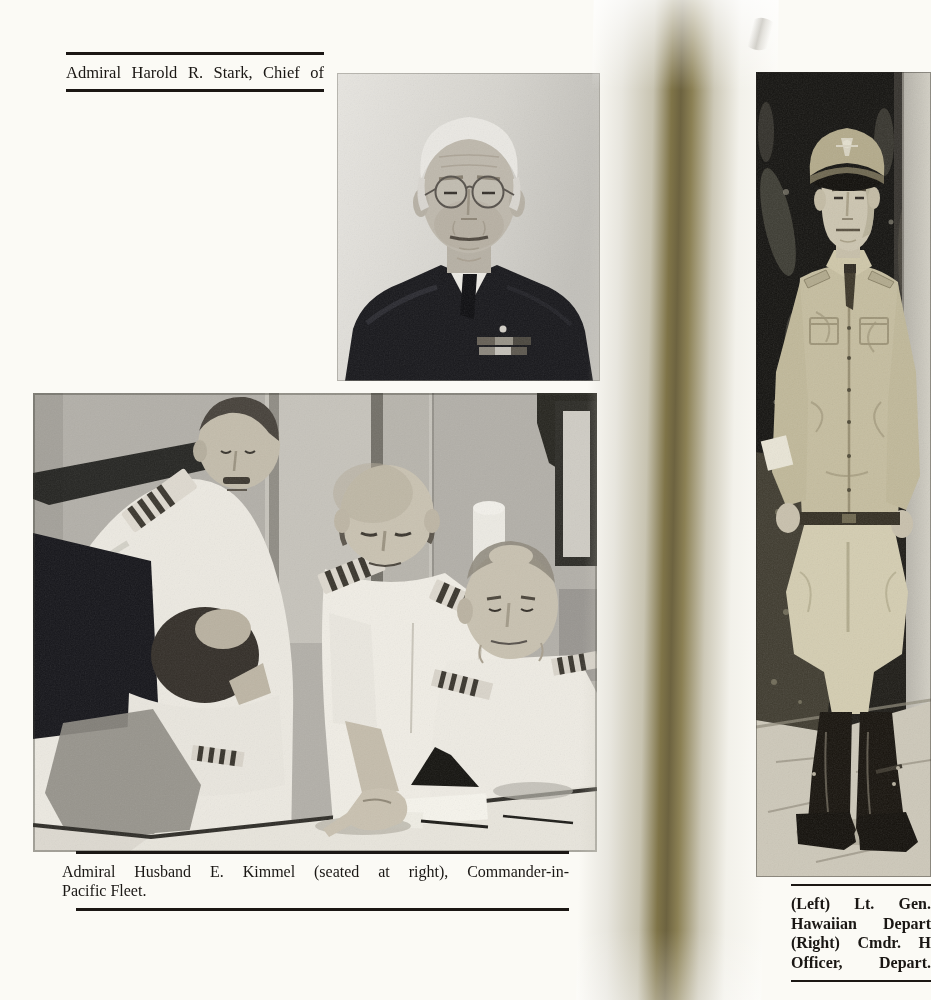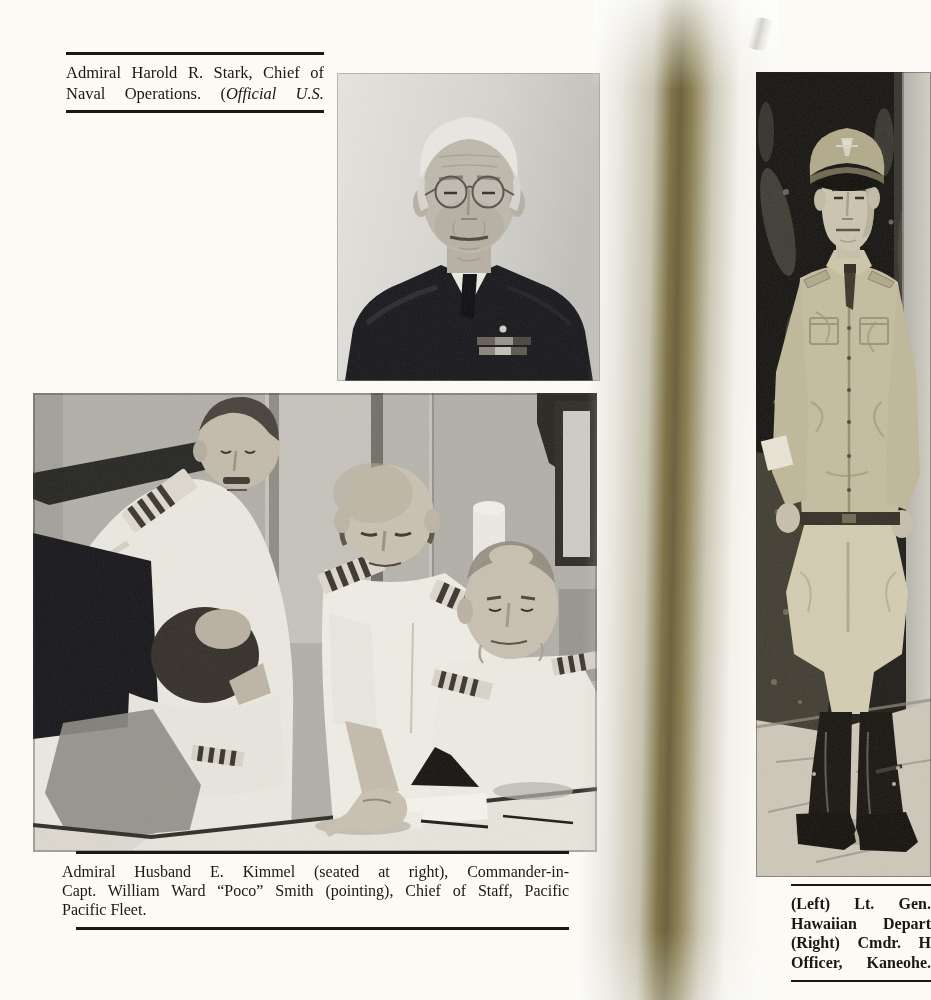--- a/index.html
+++ b/index.html
@@ -49,21 +49,20 @@
 </style>
 </head>
 <body>
 
 <div class="abs" style="left:0;top:0;width:620px;height:1000px;">
 
   <div class="caption stark-cap" style="left:66px;top:52px;width:258px;">
     <div class="rule"></div>
     <div class="pad">
       <p class="cap-line">Admiral Harold R. Stark, Chief of</p>
-      <p class="cap-line"><span>Naval Operations. (</span><i>Official U.S.</i></p>
     </div>
     <div class="rule"></div>
   </div>
 
   <div class="photo" style="left:337px;top:73px;width:263px;height:308px;">
     <svg viewBox="0 0 263 308" xmlns="http://www.w3.org/2000/svg">
       <defs>
         <linearGradient id="bgA" x1="0" y1="0" x2="1" y2="0.25">
           <stop offset="0" stop-color="#e7e5e0"></stop>
             <stop offset="0.6" stop-color="#d6d4ce"></stop>
@@ -266,21 +265,20 @@
 
       <rect width="564" height="459" filter="url(#gB)" opacity="0.12"></rect>
       <rect x="1" y="1" width="562" height="457" fill="none" stroke="#3a3832" stroke-width="2" opacity=".35"></rect>
     </svg>
   </div>
 
   <div class="caption kimmel-cap" style="left:62px;top:851px;width:507px;font-family:Liberation Serif, serif;">
     <div class="rule"></div>
     <div class="pad">
       <p class="cap-line">Admiral Husband E. Kimmel (seated at right), Commander-in-</p>
-      <p class="cap-line">Capt. William Ward “Poco” Smith (pointing), Chief of Staff, Pacific</p>
       <p class="cap-line lastline">Pacific Fleet.</p>
     </div>
     <div class="rule"></div>
   </div>
 </div>
 
 <div class="gutter"></div>
 <div class="scratch"></div>
 
 <div class="abs" style="left:700px;top:0;width:231px;height:1000px;font-weight:bold;">
@@ -397,17 +395,17 @@
       <rect x="0.5" y="0.5" width="174" height="804" fill="none" stroke="#2a2822" opacity=".4"></rect>
     </svg>
   </div>
 
   <div class="caption right-cap" style="left:91px;top:884px;width:140px;">
     <div class="rule thin"></div>
     <div class="pad">
       <p class="cap-line" style="line-height:19.5px;">(Left) Lt. Gen.</p>
       <p class="cap-line" style="line-height:19.5px;">Hawaiian Depart</p>
       <p class="cap-line" style="line-height:19.5px;">(Right) Cmdr. H</p>
-      <p class="cap-line" style="line-height:19.5px;">Officer, Kaneohe.</p>
+      <p class="cap-line" style="line-height:19.5px;">Officer, Depart.</p>
     </div>
     <div class="rule thin"></div>
   </div>
 </div>
 
 </body></html>

